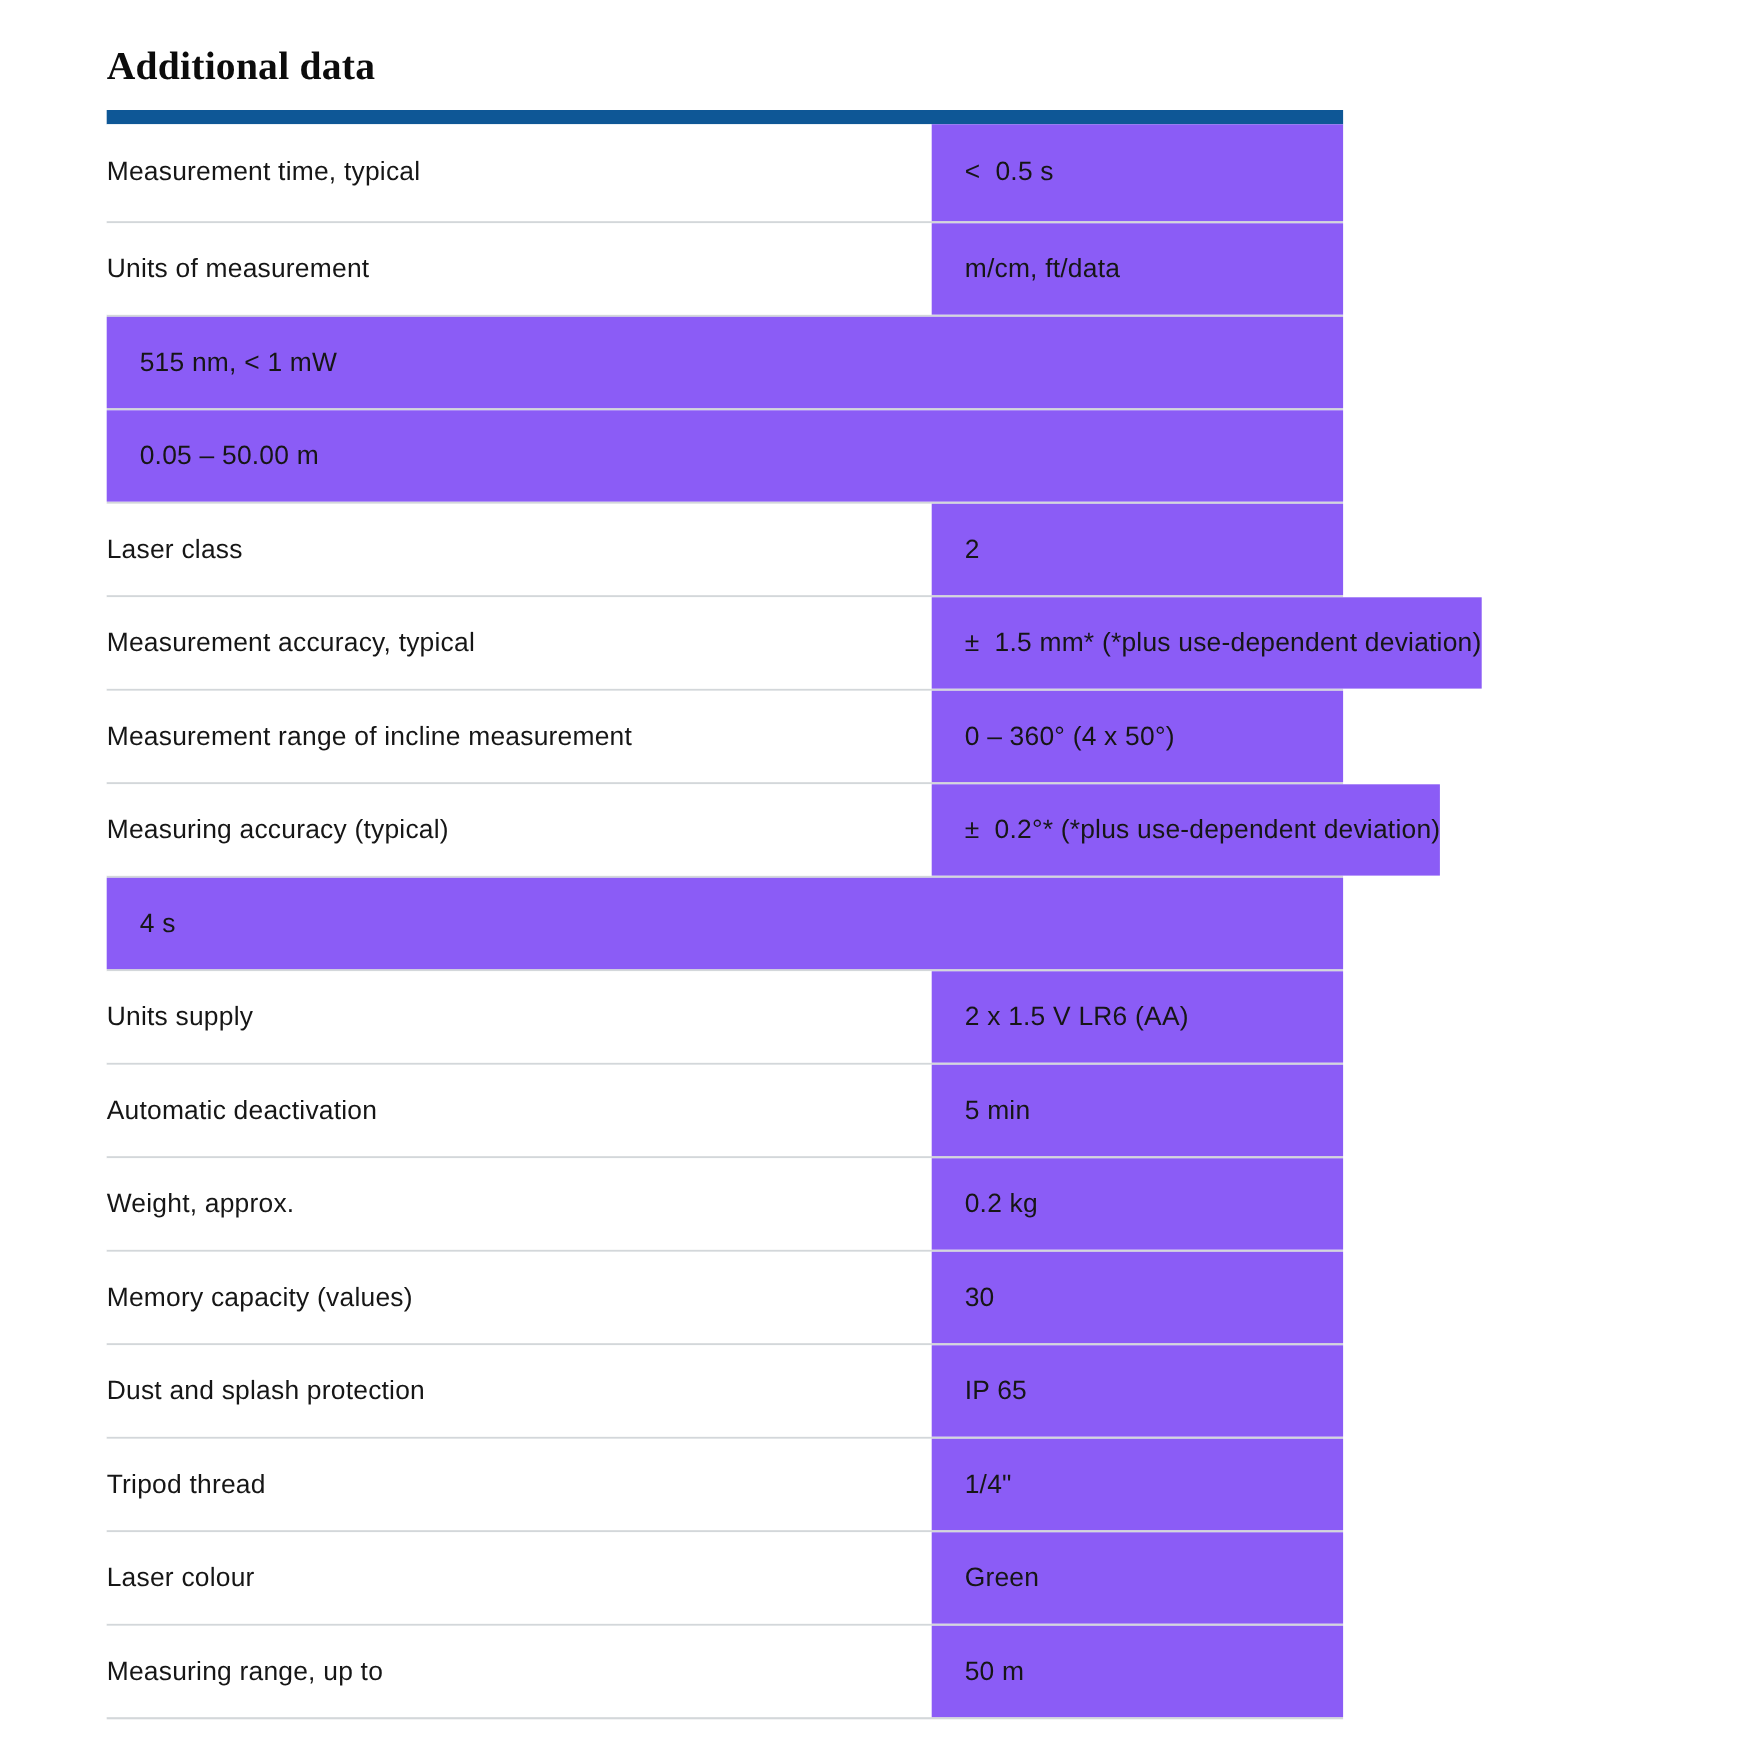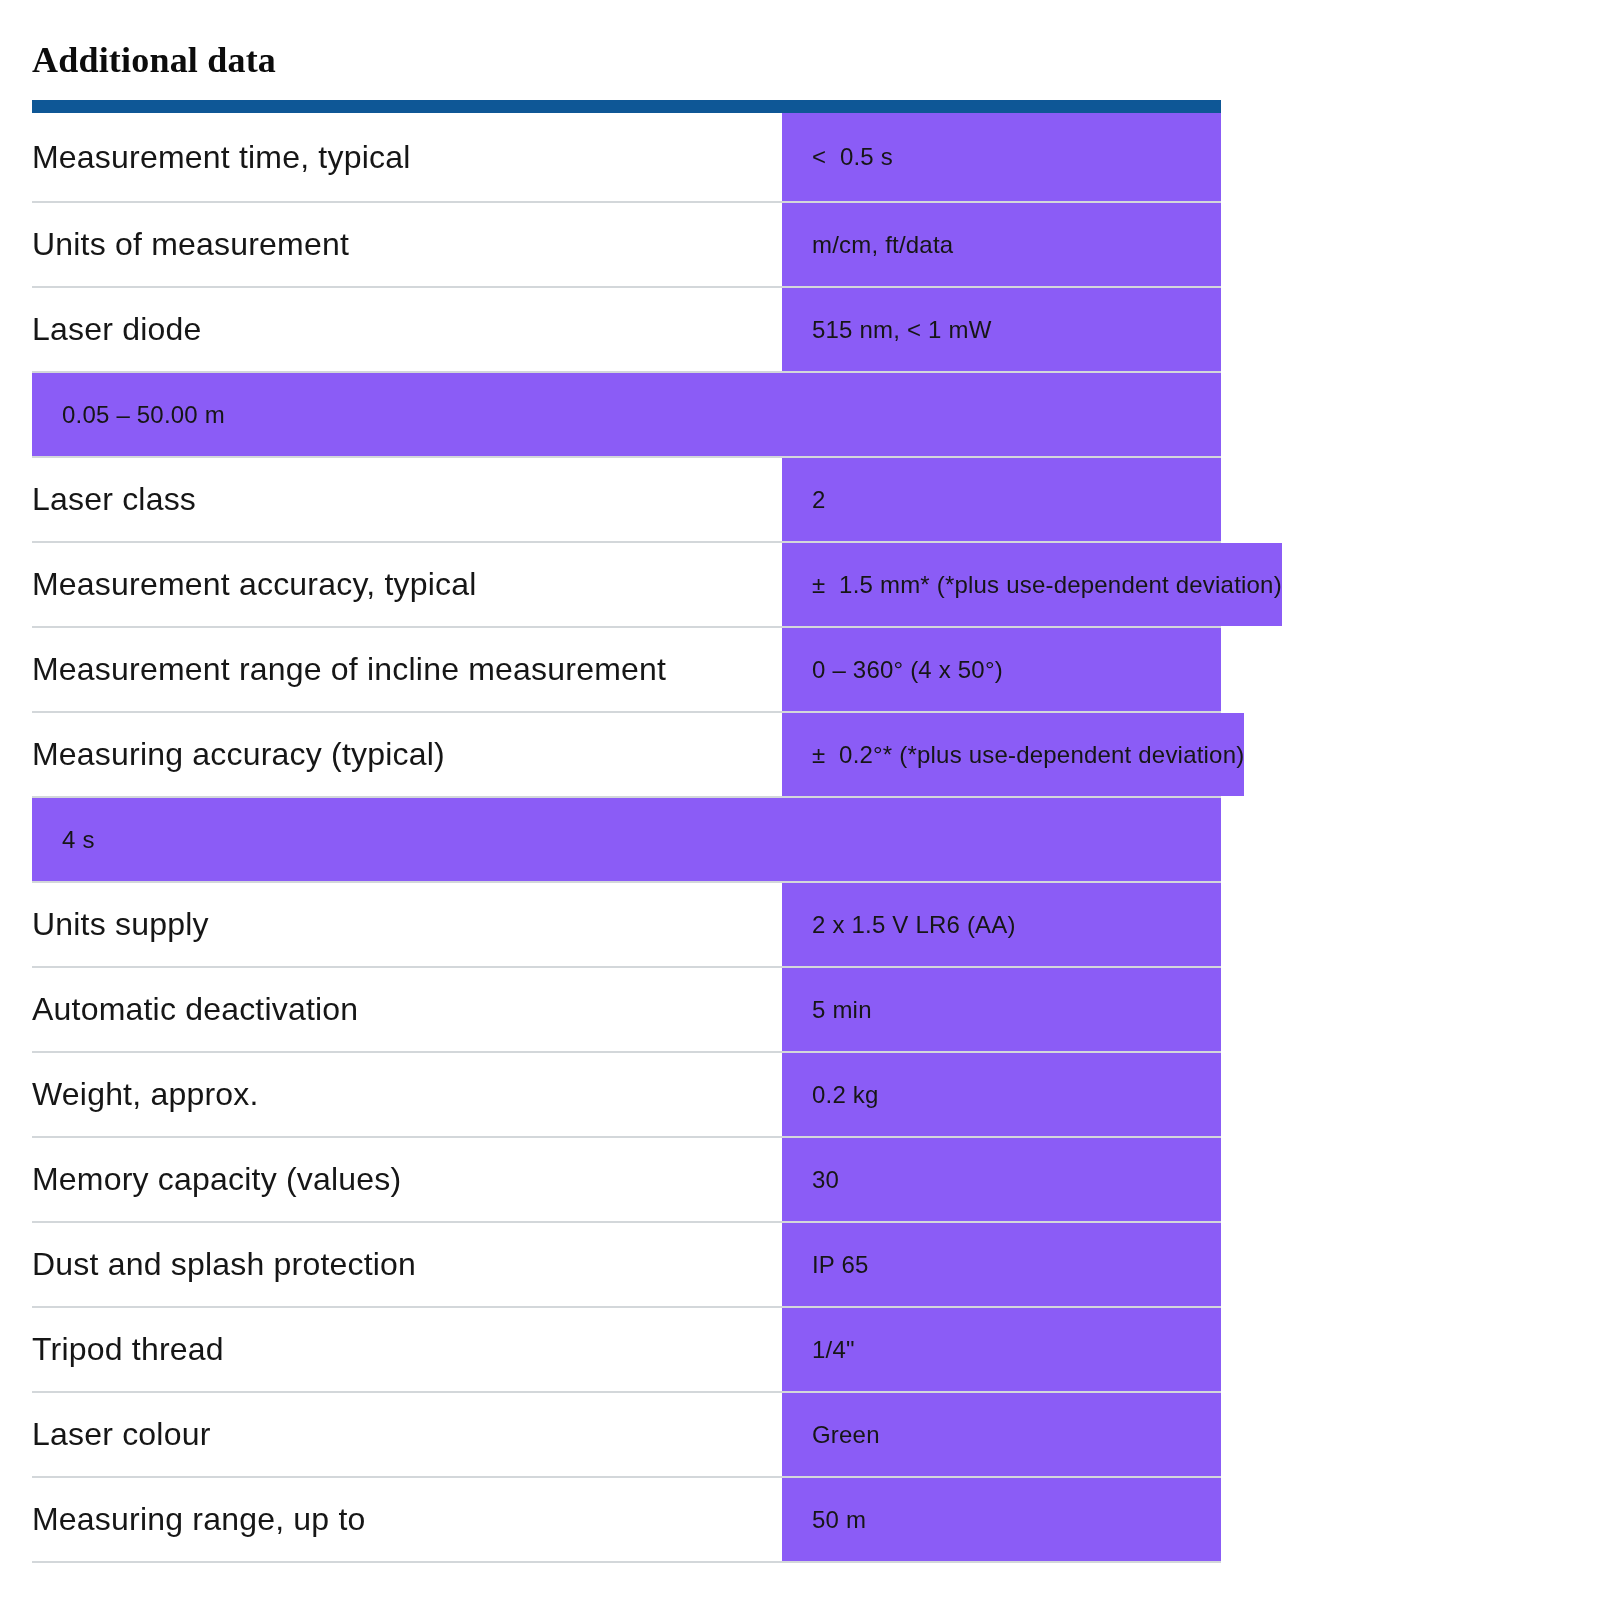--- a/index.html
+++ b/index.html
@@ -8,21 +8,21 @@
     background: #ffffff;
     width: 1600px;
     height: 1600px;
     overflow: hidden;
     font-family: "Liberation Sans", sans-serif;
     color: #161616;
   }
   .spec-section {
     box-sizing: border-box;
     width: 1264px;
-    padding: 40px 43px 0 32px;
+    padding: 40px 43px 0 97px;
   }
   .section-title {
     font-family: "Liberation Serif", serif;
     font-weight: bold;
     font-size: 36px;
     line-height: 40px;
     margin: 0;
     color: #0c0c0c;
     letter-spacing: 0.2px;
   }
@@ -42,21 +42,21 @@
     border-bottom: 2px solid #d3d7da;
   }
   .spec-row:first-child {
     height: 90px;
   }
   .spec-label {
     width: 750px;
     flex: 0 0 750px;
     display: flex;
     align-items: center;
-    font-size: 32px;
+    font-size: 24px;
     letter-spacing: 0.2px;
     background: #ffffff;
   }
   .spec-value {
     flex: 1 1 auto;
     display: flex;
     align-items: center;
     padding-left: 30px;
     font-size: 24px;
     letter-spacing: 0.2px;
@@ -75,21 +75,20 @@
     <div class="spec-label">Measurement time, typical</div>
     <div class="spec-value">&lt;  0.5 s</div>
   </div>
 
   <div class="spec-row">
     <div class="spec-label">Units of measurement</div>
     <div class="spec-value">m/cm, ft/data</div>
   </div>
 
   <div class="spec-row">
-    <div class="spec-label">Laser diode</div>
     <div class="spec-value">515 nm, &lt; 1 mW</div>
   </div>
 
   <div class="spec-row">
     <div class="spec-value">0.05 – 50.00 m</div>
   </div>
 
   <div class="spec-row">
     <div class="spec-label">Laser class</div>
     <div class="spec-value">2</div>

